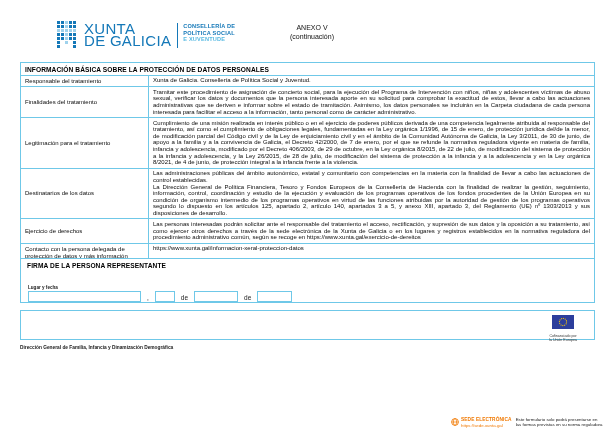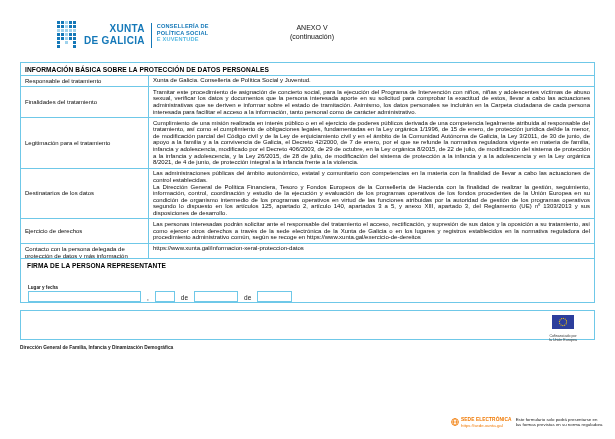--- a/index.html
+++ b/index.html
@@ -5,21 +5,21 @@
   * { margin:0; padding:0; box-sizing:border-box; }
   html,body { background:#e8e8e8; }
   .page {
     position:relative; width:615px; height:439px; background:#ffffff;
     font-family:"Liberation Sans", sans-serif; color:#111; overflow:hidden;
     margin:0 auto;
   }
   
   .logo-wrap { position:absolute; left:56px; top:20px; display:flex; align-items:flex-start; }
   .logo-mark { width:23px; height:29px; margin-right:5px; }
-  .brand { color:#1478b8; font-weight:bold; font-size:10px; line-height:11.5px; letter-spacing:0.3px; padding-top:3px;text-align:right; }
+  .brand { color:#1478b8; font-weight:normal; font-size:15px; line-height:11.5px; letter-spacing:0.3px; padding-top:3px; }
   .logo-divider { width:0; border-left:1.6px solid #1478b8; height:25px; margin:3px 5px 0 6px; }
   .dept { padding-top:3px; font-weight:bold; font-size:5.6px; line-height:6.6px; color:#1478b8; letter-spacing:0.2px; }
   .dept .lite { color:#56b9e2; }
   .annex { position:absolute; left:269px; top:24px; width:86px; text-align:center; font-size:7px; line-height:8.5px; color:#101010; }
 
   
   .ptable { position:absolute; left:20px; top:62px; width:575px; border:1px solid #6fc8e8; background:#fff; }
   .ptable-title { font-size:6.6px; font-weight:bold; color:#000; padding:2.5px 4px 2px 4px; letter-spacing:0.1px; }
   .prow { display:flex; border-top:1px solid #6fc8e8; }
   .plabel { flex:none; width:128px; border-right:1px solid #6fc8e8; font-size:6px; line-height:6.8px; padding:2px 4px; display:flex; align-items:center; color:#0d0d0d; }

